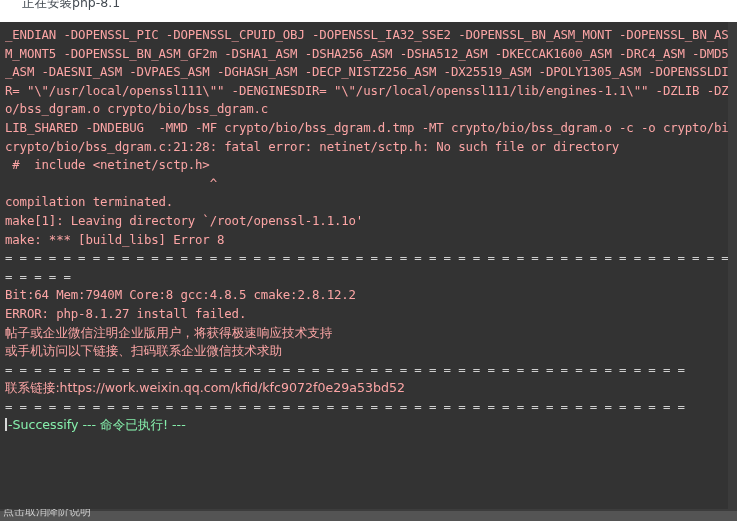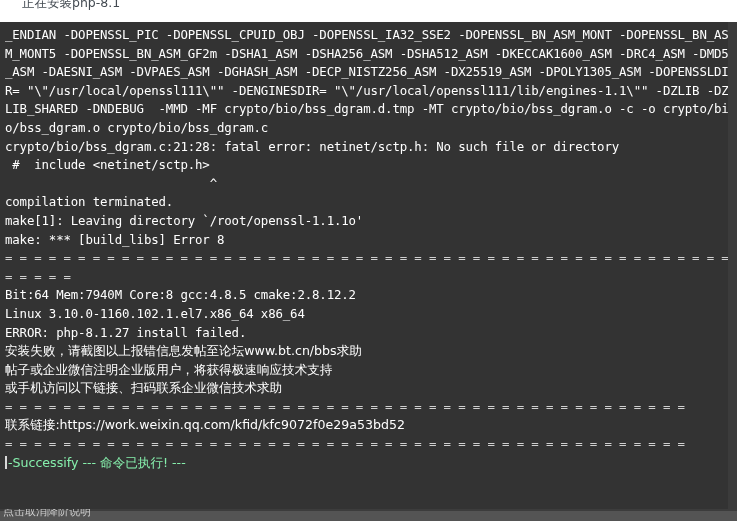--- a/index.html
+++ b/index.html
@@ -68,21 +68,21 @@
     top: 0;
     width: 728px;
     padding: 4px 0 0 5px;
     box-sizing: border-box;
   }
   .line {
     font-family: "DejaVu Sans Mono", monospace;
     font-size: 12.4px;
     line-height: 18.6px;
     letter-spacing: -0.15px;
-    color: #ffffff;
+    color: #fca5a5;
     white-space: pre;
     height: 18.6px;
     overflow: hidden;
   }
   .line.cjk {
     font-family: "DejaVu Sans", sans-serif;
     font-size: 12.6px;
     letter-spacing: 0px;
   }
   .line.sep {
@@ -137,34 +137,32 @@
   <div class="header-strip">
     <div class="header-title">正在安装php-8.1</div>
   </div>
 
   <div class="console">
     <div class="console-inner">
         <div class="line">_ENDIAN -DOPENSSL_PIC -DOPENSSL_CPUID_OBJ -DOPENSSL_IA32_SSE2 -DOPENSSL_BN_ASM_MONT -DOPENSSL_BN_AS</div>
         <div class="line">M_MONT5 -DOPENSSL_BN_ASM_GF2m -DSHA1_ASM -DSHA256_ASM -DSHA512_ASM -DKECCAK1600_ASM -DRC4_ASM -DMD5</div>
         <div class="line">_ASM -DAESNI_ASM -DVPAES_ASM -DGHASH_ASM -DECP_NISTZ256_ASM -DX25519_ASM -DPOLY1305_ASM -DOPENSSLDI</div>
         <div class="line">R= "\"/usr/local/openssl111\"" -DENGINESDIR= "\"/usr/local/openssl111/lib/engines-1.1\"" -DZLIB -DZ</div>
+        <div class="line">o/bss_dgram.o crypto/bio/bss_dgram.c</div>
         <div class="line">LIB_SHARED -DNDEBUG  -MMD -MF crypto/bio/bss_dgram.d.tmp -MT crypto/bio/bss_dgram.o -c -o crypto/bi</div>
-        <div class="line">o/bss_dgram.o crypto/bio/bss_dgram.c</div>
         <div class="line">crypto/bio/bss_dgram.c:21:28: fatal error: netinet/sctp.h: No such file or directory</div>
         <div class="line"> #  include &lt;netinet/sctp.h&gt;</div>
         <div class="line">                            ^</div>
         <div class="line">compilation terminated.</div>
         <div class="line">make[1]: Leaving directory `/root/openssl-1.1.1o'</div>
         <div class="line">make: *** [build_libs] Error 8</div>
         <div class="line sep">= = = = = = = = = = = = = = = = = = = = = = = = = = = = = = = = = = = = = = = = = = = = = = = = = =</div>
         <div class="line sep">= = = = =</div>
         <div class="line">Bit:64 Mem:7940M Core:8 gcc:4.8.5 cmake:2.8.12.2</div>
-        <div class="line">Linux 3.10.0-1160.102.1.el7.x86_64 x86_64</div>
         <div class="line">ERROR: php-8.1.27 install failed.</div>
-        <div class="line cjk">安装失败，请截图以上报错信息发帖至论坛www.bt.cn/bbs求助</div>
         <div class="line cjk">帖子或企业微信注明企业版用户，将获得极速响应技术支持</div>
         <div class="line cjk">或手机访问以下链接、扫码联系企业微信技术求助</div>
         <div class="line sep">= = = = = = = = = = = = = = = = = = = = = = = = = = = = = = = = = = = = = = = = = = = = = = =</div>
         <div class="line cjk">联系链接:https://work.weixin.qq.com/kfid/kfc9072f0e29a53bd52</div>
         <div class="line sep">= = = = = = = = = = = = = = = = = = = = = = = = = = = = = = = = = = = = = = = = = = = = = = =</div>
         <div class="line cjk caret-line"><span class="cursor-block"></span><span>-Successify --- 命令已执行! ---</span></div>
       </div>
     <div class="console-scrollpad"></div>
   </div>
 

